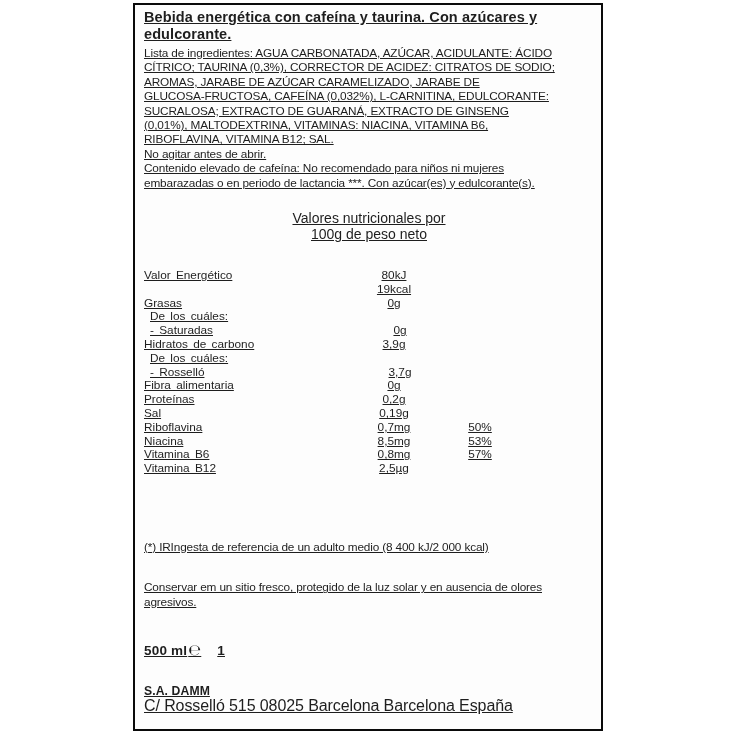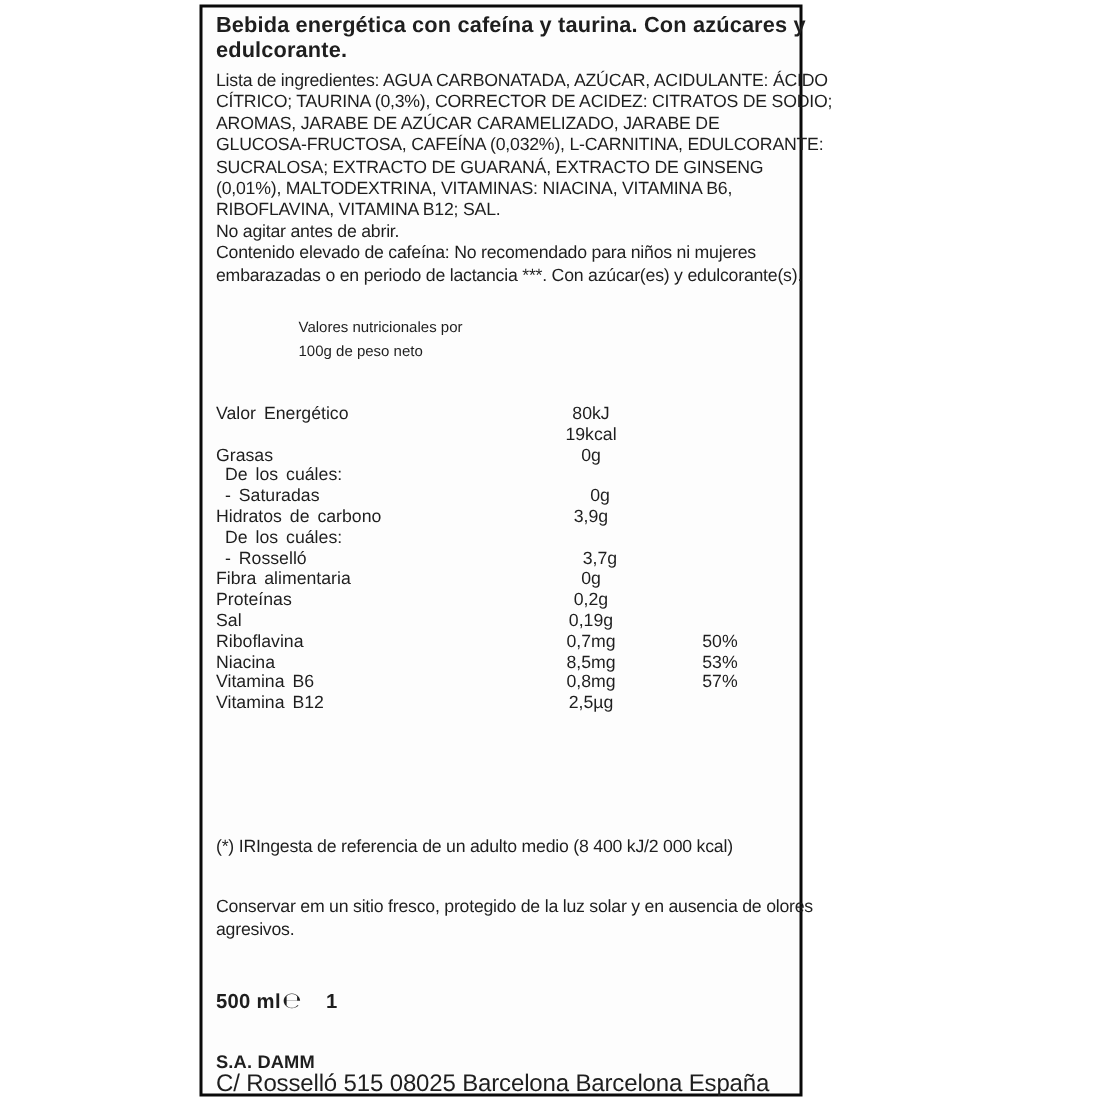--- a/index.html
+++ b/index.html
@@ -9,61 +9,62 @@
     height: 735px;
     background: #ffffff;
     overflow: hidden;
     font-family: "Liberation Sans", sans-serif;
     color: #1e1e1e;
   }
   .label-box {
     position: absolute;
     left: 133px;
     top: 3px;
-    width: 402px;
+    width: 470px;
     height: 728px;
     border: 2px solid #0a0a0a;
     box-sizing: border-box;
     padding: 4px 9px 0 9px;
     background: #fdfdfd;
+    text-decoration: underline;
   }
   .title {
     font-size: 14.5px;
     font-weight: bold;
     line-height: 17px;
     letter-spacing: 0.1px;
     white-space: nowrap;
   }
   .body-line {
     font-size: 11.8px;
     line-height: 14.4px;
     letter-spacing: -0.15px;
     white-space: nowrap;
   }
   .ingredients { margin-top: 3px; }
   .nutri-heading {
     margin-top: 21px;
     margin-left: 55px;
     width: 340px;
-    text-align: left;
-    font-size: 10px;
+    text-align: center;
+    font-size: 14px;
     line-height: 15.5px;
   }
   .nutri-table {
     margin-top: 27px;
     font-size: 11.8px;
     line-height: 13.8px;
   }
   .trow { display: flex; }
   .c1 { width: 205px; word-spacing: 2px; white-space: pre; }
   .c1.ind { padding-left: 6px; }
   .c2 { width: 90px; text-align: center; }
   .c3 { width: 66px; margin-left: 8px; text-align: center; }
   .thead .c3 { letter-spacing: 0; }
-  .footnote { margin-top: 81px; }
+  .footnote { margin-top: 64px; }
   .storage { margin-top: 26px; }
   .volume-line {
     margin-top: 32px;
     font-size: 13.5px;
     font-weight: bold;
     letter-spacing: 0.2px;
   }
   .esign {
     font-family: "DejaVu Sans", sans-serif;
     font-weight: normal;

